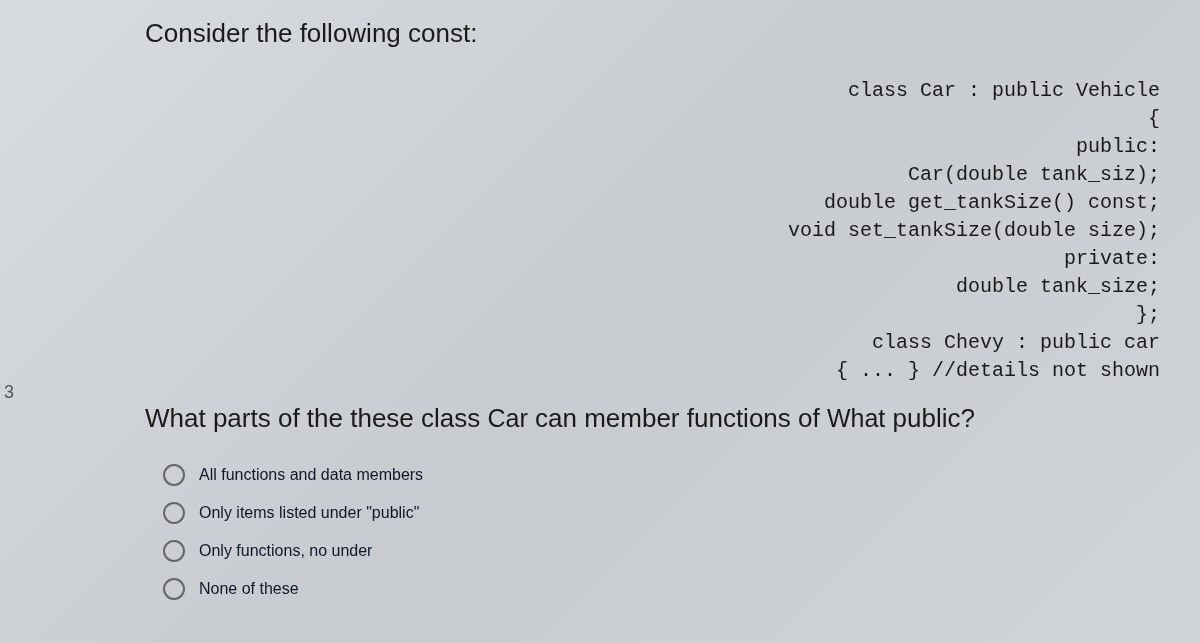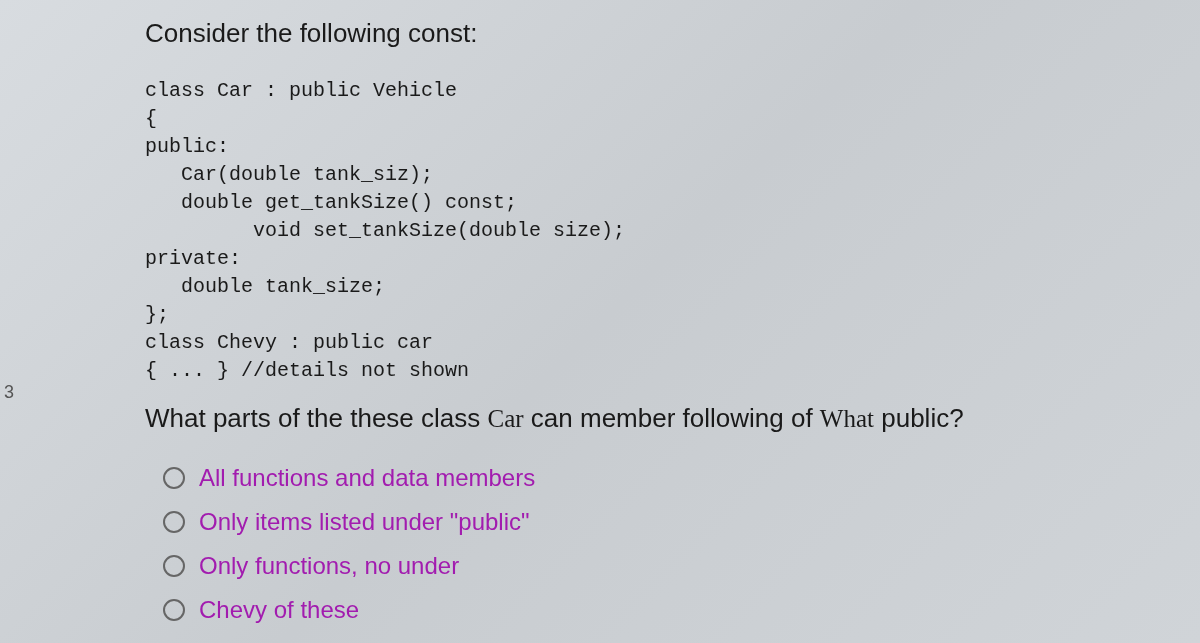--- a/index.html
+++ b/index.html
@@ -40,28 +40,29 @@
       font-weight: 400;
       margin-bottom: 28px;
     }
     .code-block {
       font-family: "Consolas", "Monaco", "Courier New", monospace;
       font-size: 20px;
       line-height: 1.4;
       color: #1a1a1a;
       white-space: pre;
       margin-bottom: 18px;
+      text-align: right;
     }
     .question {
       font-size: 26px;
       font-weight: 400;
       margin-bottom: 30px;
     }
     .question .code-font {
-      font-family: Liberation Serif, serif;
+      font-family: Liberation Sans, sans-serif;
       font-size: 25px;
     }
     .options {
       padding-left: 18px;
     }
     .option {
       display: flex;
       align-items: center;
       margin-bottom: 16px;
       cursor: pointer;
@@ -69,22 +70,22 @@
     .radio {
       width: 22px;
       height: 22px;
       border: 2px solid #666;
       border-radius: 50%;
       margin-right: 14px;
       flex-shrink: 0;
       background: transparent;
     }
     .option-label {
-      font-size: 24px;
-      color: #a21caf;
+      font-size: 16px;
+      color: #0f172a;
     }
   </style>
 </head>
 <body>
 
 <div class="left-edge">
   <div class="edge-item">3</div>
 </div>
 
 <div class="content">
@@ -96,34 +97,34 @@
    Car(double tank_siz);
    double get_tankSize() const;
          void set_tankSize(double size);
 private:
    double tank_size;
 };
 class Chevy : public car
 { ... } //details not shown</div>
 
   <div class="question">
-    <span>What parts of the these class </span><span class="code-font">Car</span><span> can member following of </span><span class="code-font">What</span><span> public?</span>
+    <span>What parts of the these class </span><span class="code-font">Car</span><span> can member functions of </span><span class="code-font">What</span><span> public?</span>
   </div>
 
   <div class="options">
     <div class="option">
       <div class="radio"></div>
       <div class="option-label">All functions and data members</div>
     </div>
     <div class="option">
       <div class="radio"></div>
       <div class="option-label">Only items listed under "public"</div>
     </div>
     <div class="option">
       <div class="radio"></div>
       <div class="option-label">Only functions, no under</div>
     </div>
     <div class="option">
       <div class="radio"></div>
-      <div class="option-label">Chevy of these</div>
+      <div class="option-label">None of these</div>
     </div>
   </div>
 </div>
 
 </body></html>

